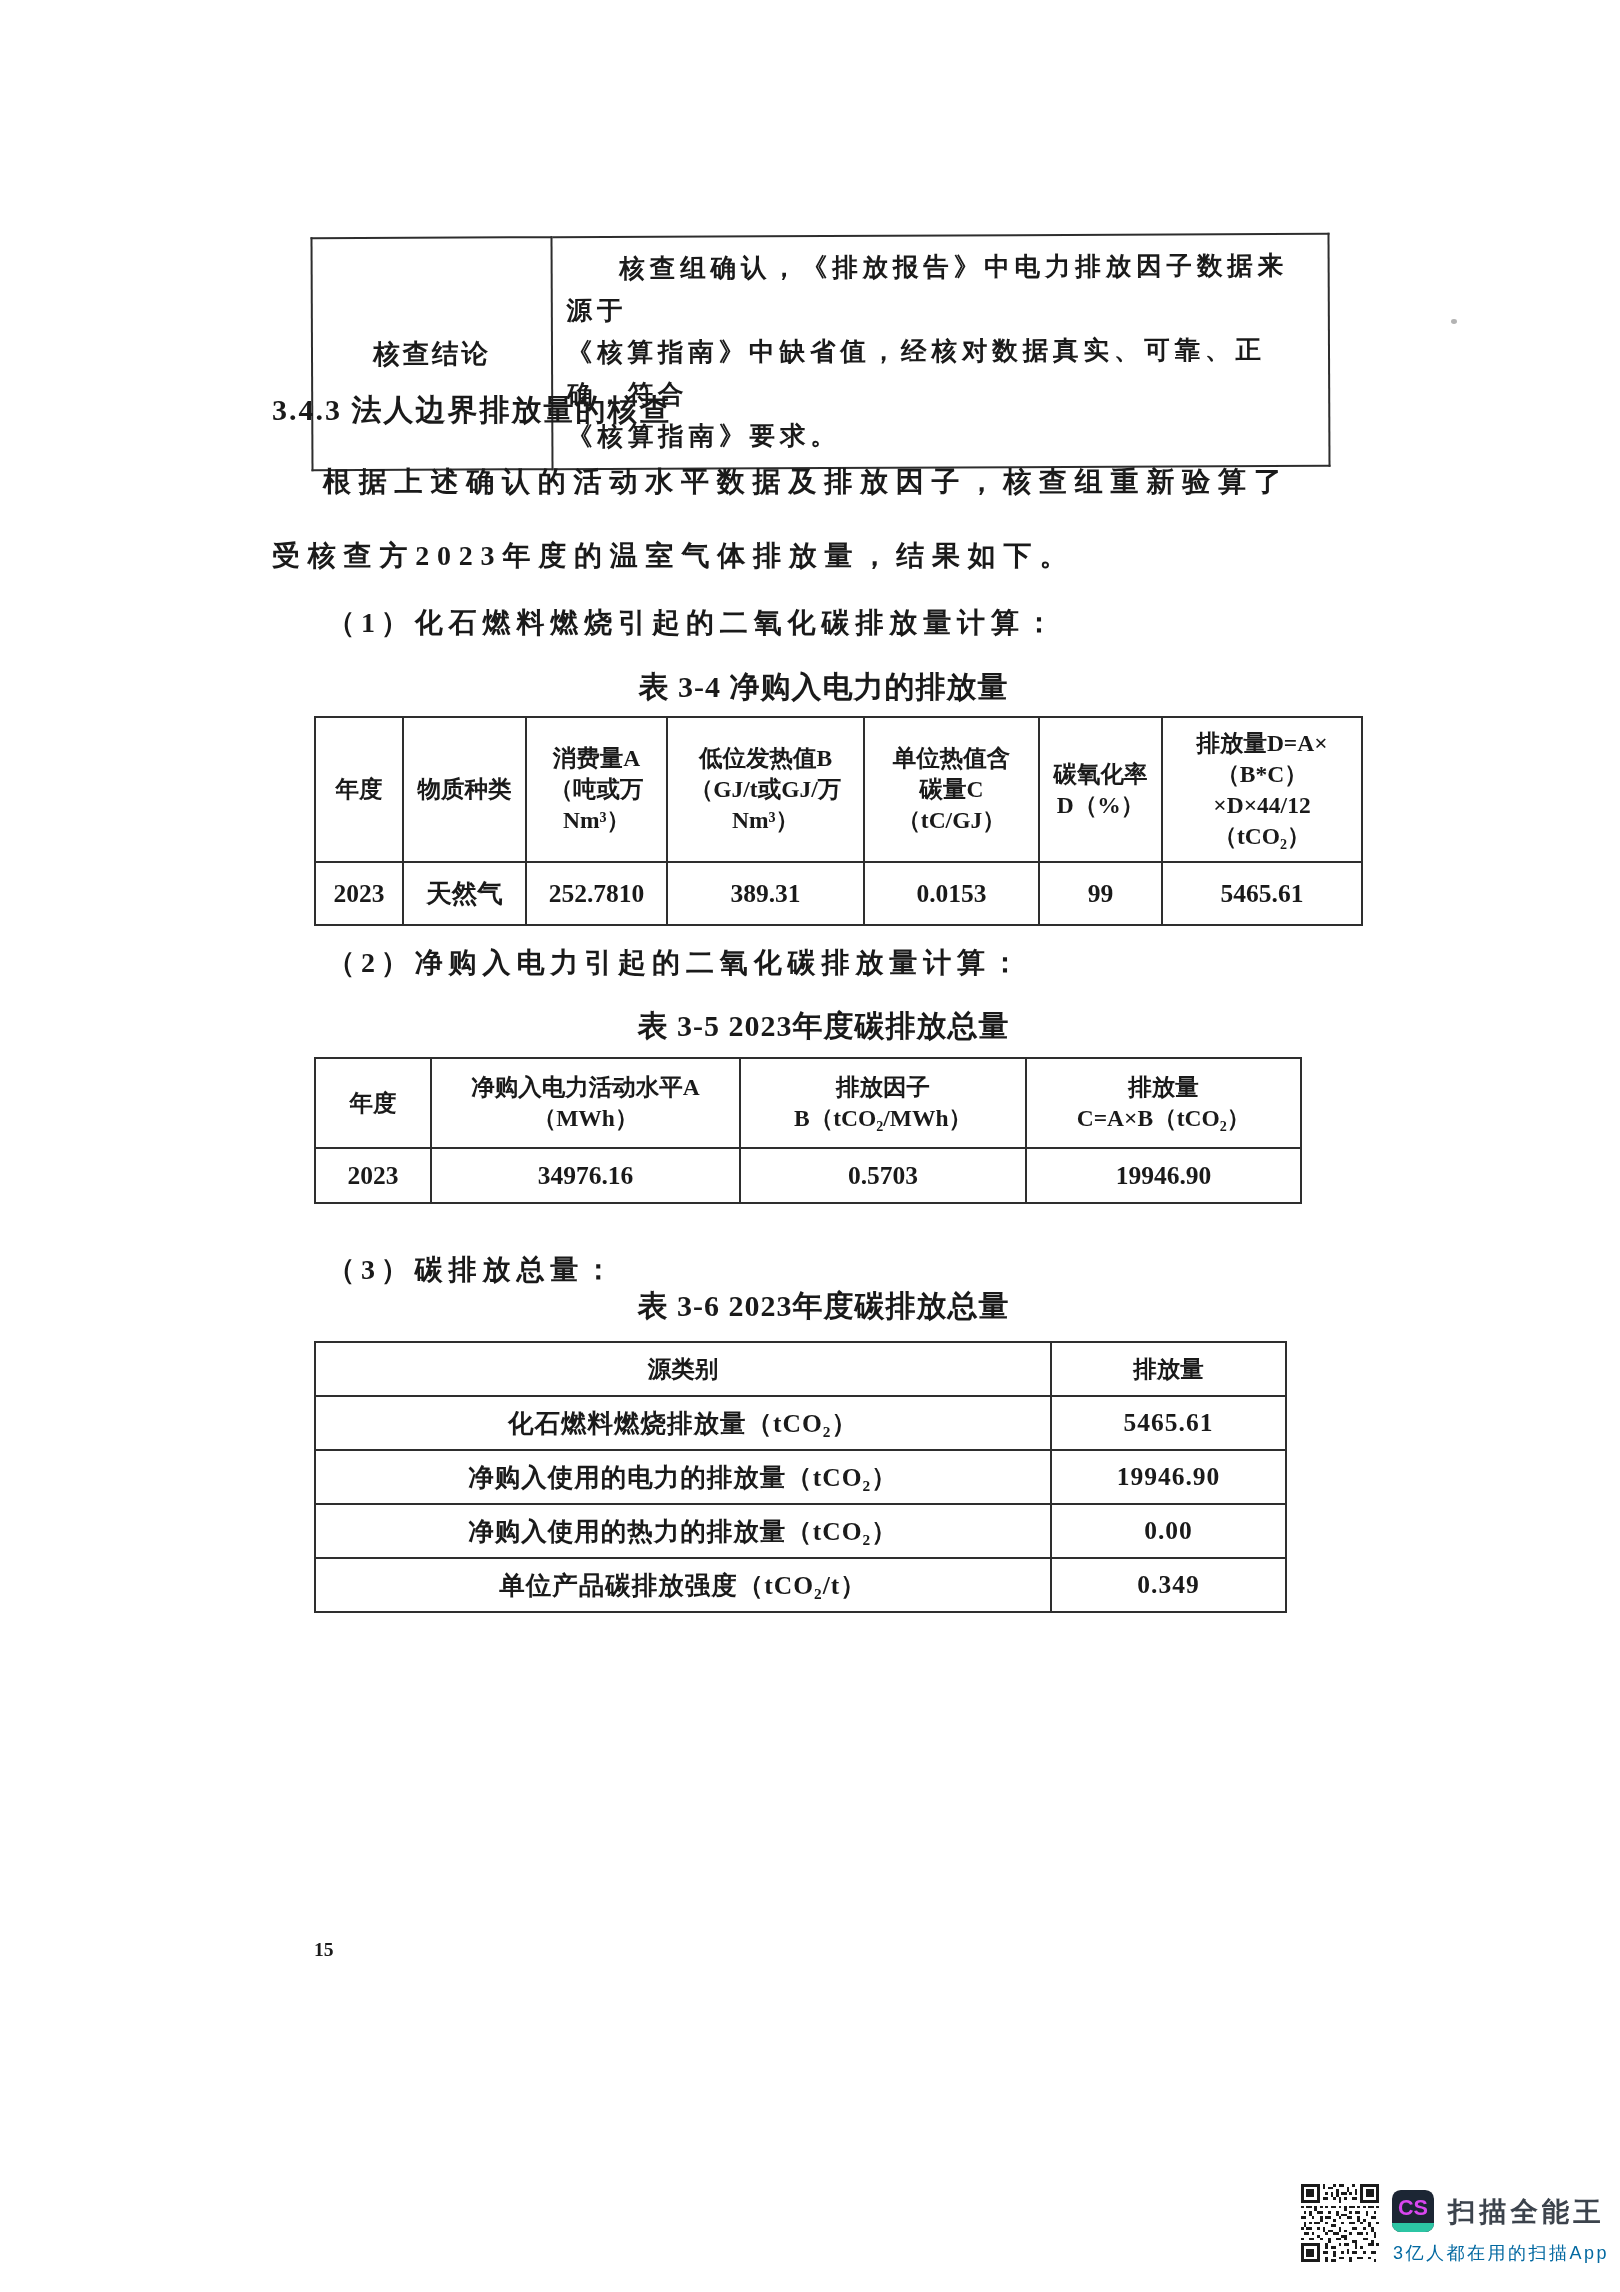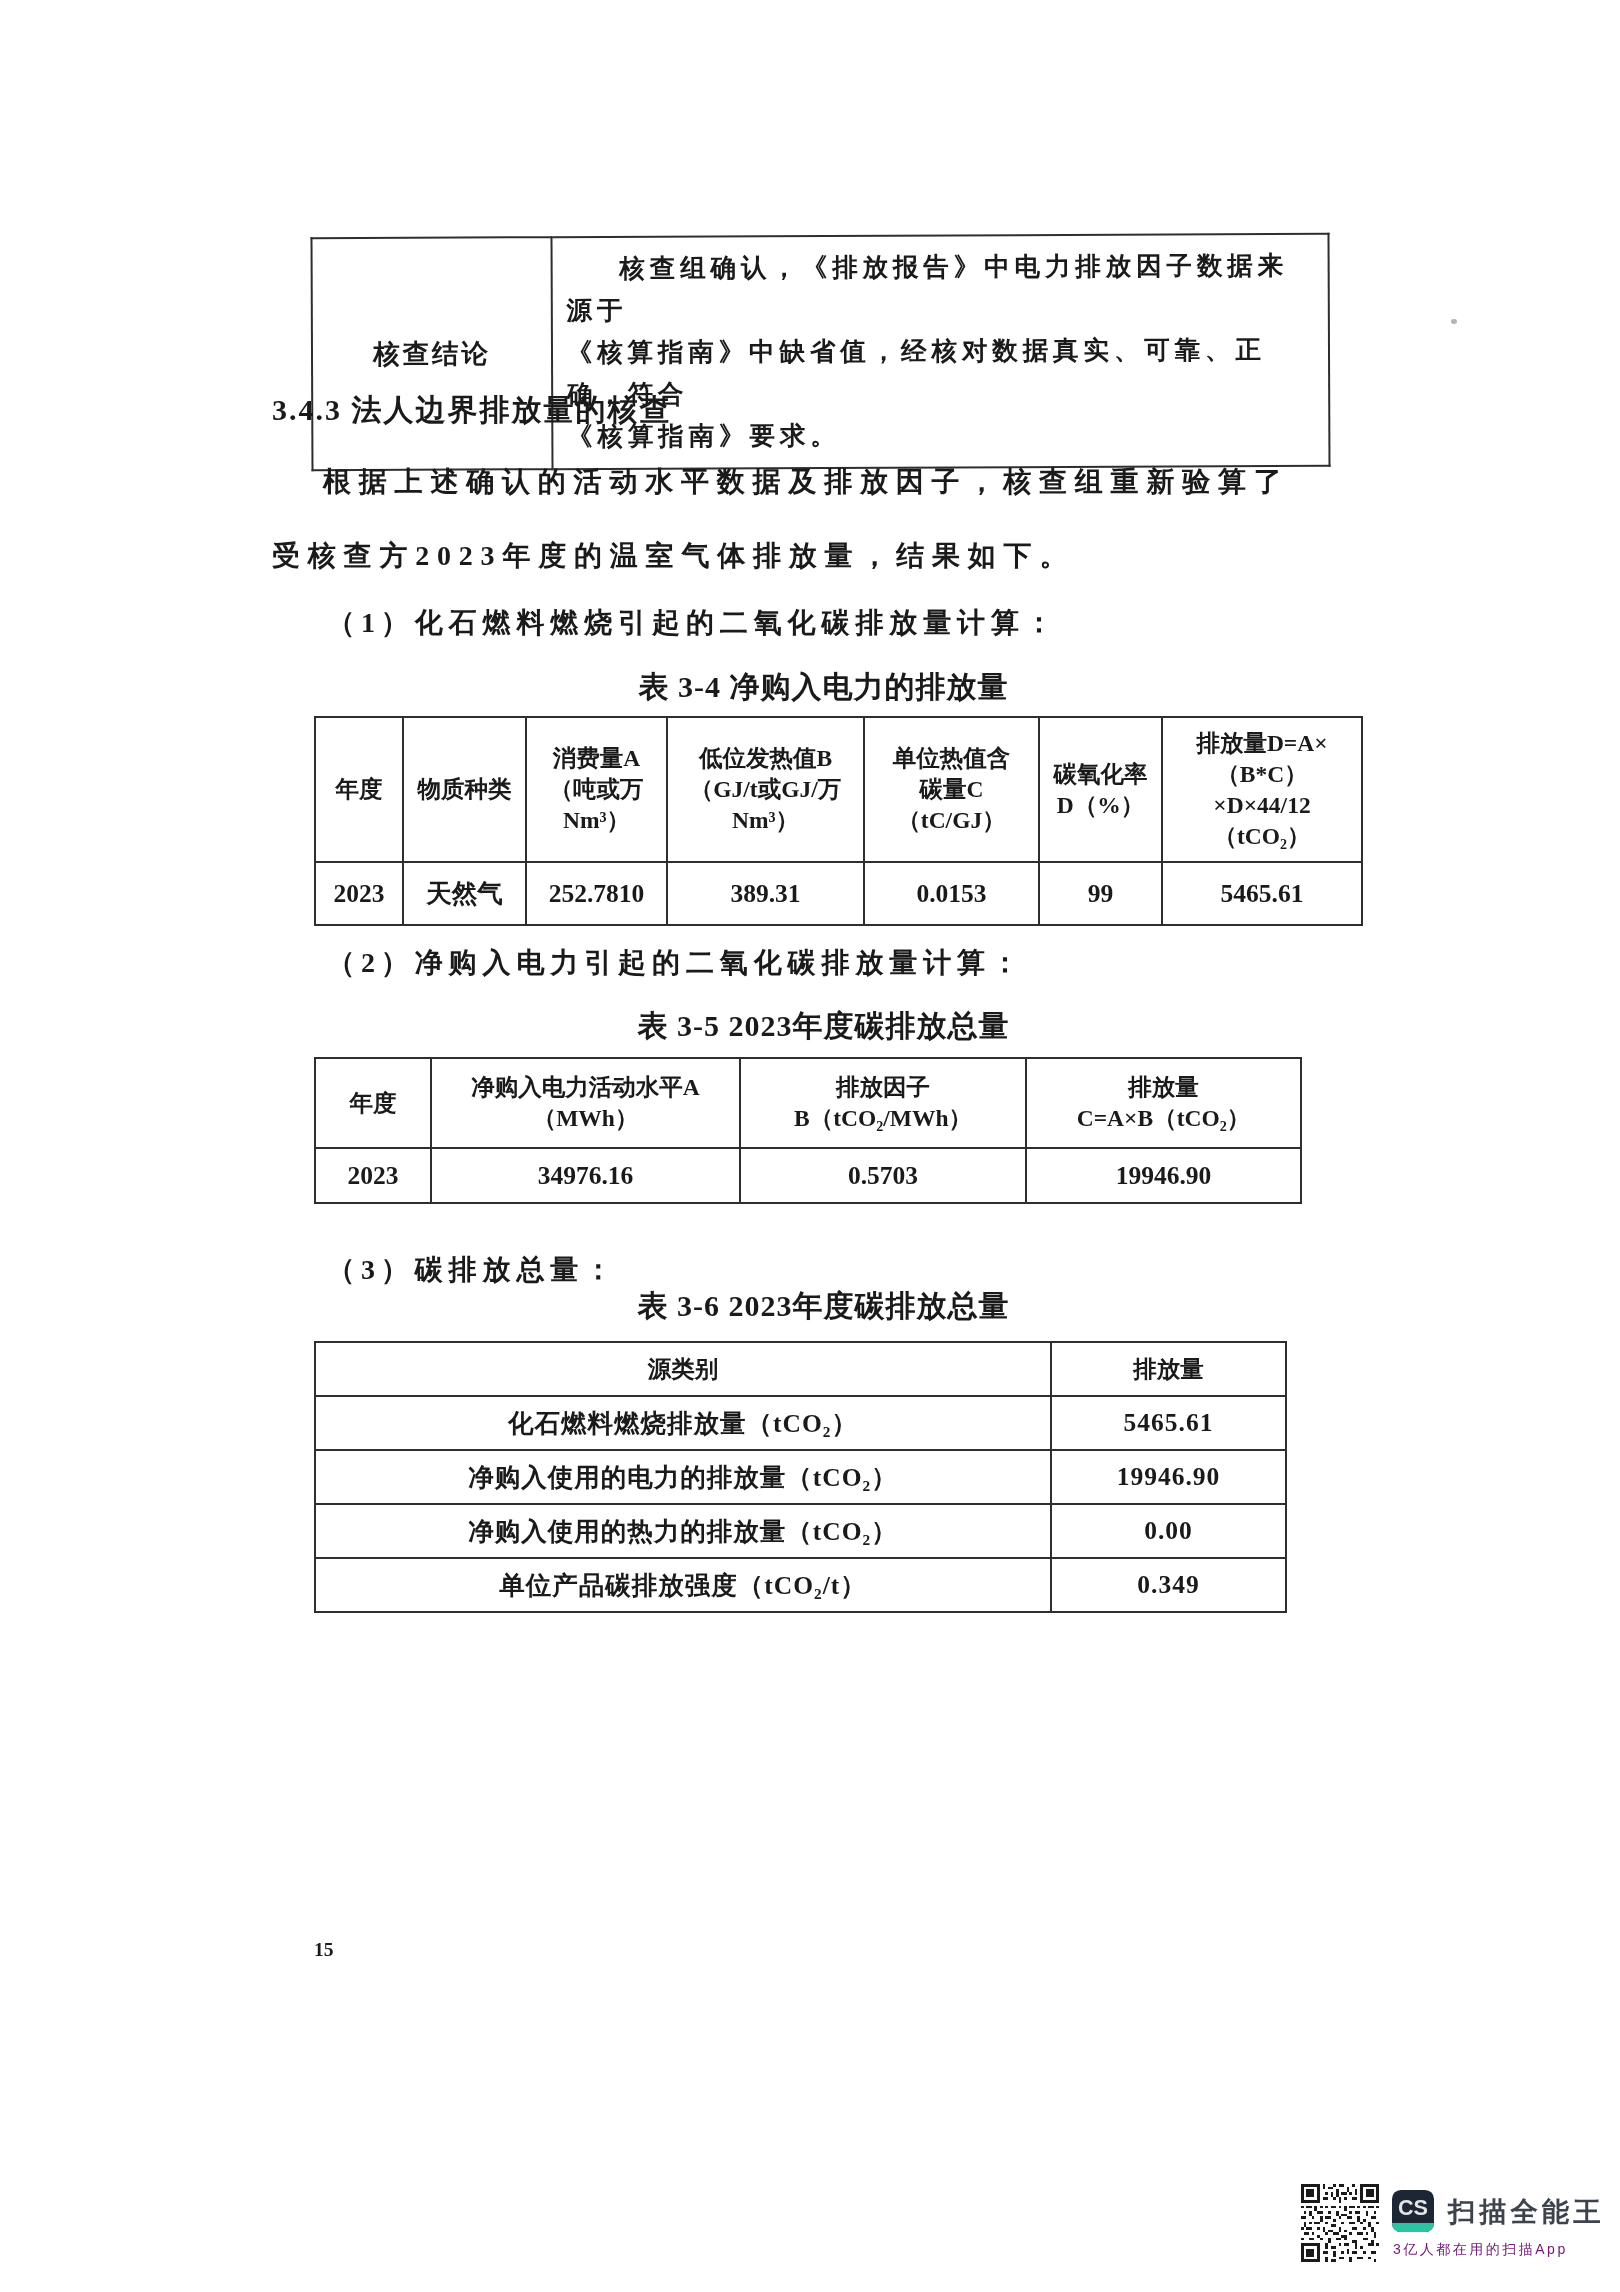--- a/index.html
+++ b/index.html
@@ -123,38 +123,38 @@
 
   
   .wm-qr{left:1301px;top:2184px;width:78px;height:78px;}
   .cs-logo{
     left:1392px;top:2190px;width:42px;height:42px;
     background:#1c2634;border-radius:8.8px;
     font-family:"Liberation Sans","DejaVu Sans",sans-serif;
   }
   .cs-logo .cs-txt{
     position:absolute;left:0;top:1px;width:100%;height:33px;
-    color:#e5e5e5;font-size:21.6px;font-weight:bold;
+    color:#d946ef;font-size:21.6px;font-weight:bold;
     text-align:center;line-height:33px;
     letter-spacing:0px;
   }
   .cs-logo .cs-strip{
     position:absolute;left:0;bottom:0;width:100%;height:8.8px;
     background:#2cc5a4;border-radius:0 0 8.8px 8.8px;
   }
   .wm-title{
     left:1448px;top:2194px;
     font-family:"Liberation Sans","DejaVu Sans",sans-serif;
     font-size:27.4px;font-weight:bold;color:#3c434c;
     letter-spacing:3.9px;white-space:nowrap;
   }
   .wm-sub{
     left:1393px;top:2241px;
     font-family:"Liberation Sans","DejaVu Sans",sans-serif;
-    font-size:14px;color:#701a75;
+    font-size:18px;color:#0369a1;
     letter-spacing:2.5px;white-space:nowrap;
   }
 </style>
 </head>
 <body>
 
 <div>
 
   <table class="abs concl">
     <tbody>

